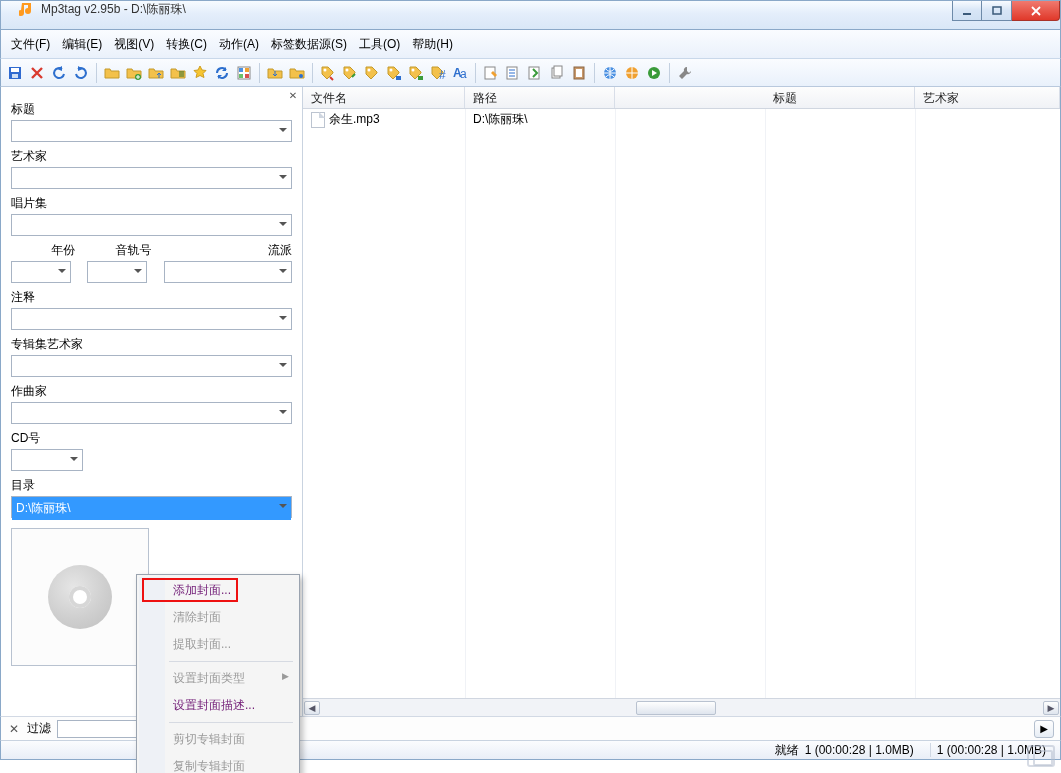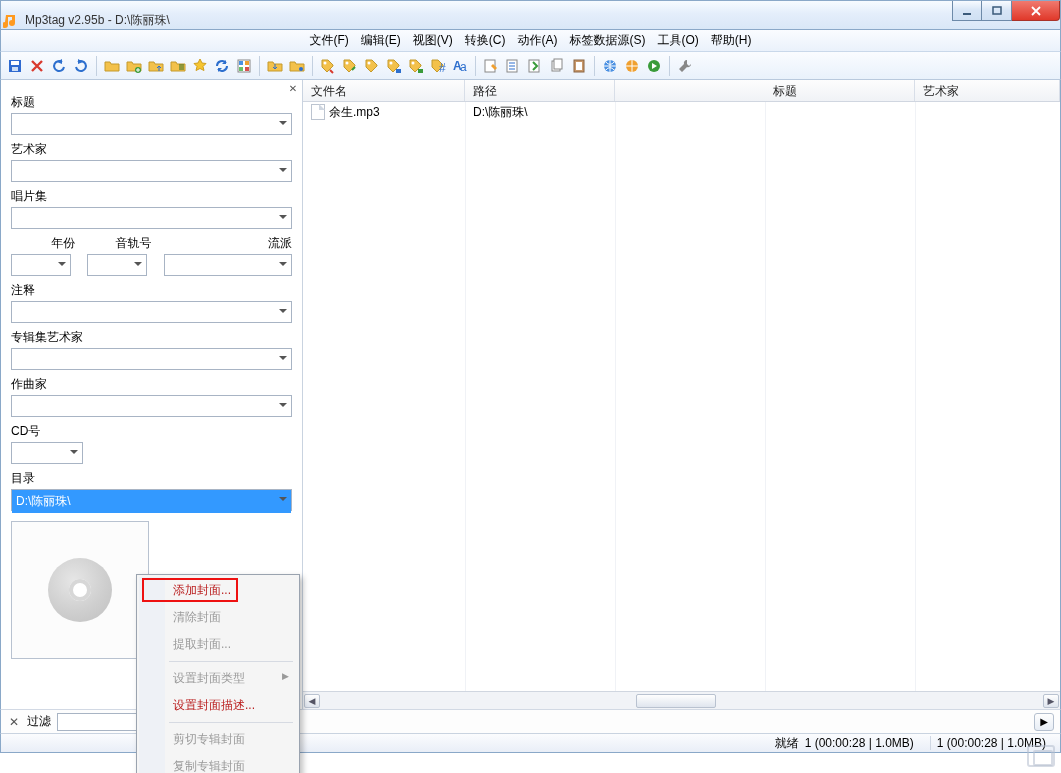--- a/index.html
+++ b/index.html
@@ -1,29 +1,29 @@
 <!DOCTYPE html>
 <html><head>
 <meta charset="utf-8">
 <style>
 * { box-sizing: border-box; margin: 0; padding: 0; font-family: "Microsoft YaHei", "SimSun", Tahoma, sans-serif; font-size: 12px; }
 html, body { width: 1061px; height: 773px; overflow: hidden; background: #fff; }
 
 
-.titlebar { height: 30px; background: linear-gradient(#f7fbff,#e4eefb 45%,#d9e7f7); border: 1px solid #8aa8c8; display:flex; align-items:flex-end; padding: 0 2px; position:relative; }
+.titlebar { height: 30px; background: linear-gradient(#f7fbff,#e4eefb 45%,#d9e7f7); border: 1px solid #8aa8c8; display:flex; align-items:flex-start; padding: 0 18px; position:relative; }
 .titlebar .app-icon { width:16px; height:16px; margin-right:6px; display:inline-flex; align-items:center; justify-content:center; }
 .titlebar .title-text { color:#333; }
 .win-btns { position:absolute; right:0; top:0; display:flex; height:21px; }
 .win-btn { width:30px; height:20px; border:1px solid #6d8aa9; border-top:none; background:linear-gradient(#f6fbff,#dbe7f6); display:flex; align-items:center; justify-content:center; color:#405a77; }
 .win-btn + .win-btn { border-left:none; }
 .win-btn.close { width:48px; background:linear-gradient(#f07a6f,#e0382a); color:#fff; border-color:#a93228; border-top-right-radius: 0; border-bottom-right-radius: 4px;}
 .win-btn.min, .win-btn.max { background:linear-gradient(#f8fbff,#d7e5f6,#cfe0f3); }
 
 
-.menubar { height:22px; background:linear-gradient(#fafcff,#eaf1fb); border-left:1px solid #8aa8c8; border-right:1px solid #8aa8c8; border-bottom:1px solid #c9d8ea; display:flex; align-items:center; padding:0 4px;justify-content:center; }
+.menubar { height:29px; background:linear-gradient(#fafcff,#eaf1fb); border-left:1px solid #8aa8c8; border-right:1px solid #8aa8c8; border-bottom:1px solid #c9d8ea; display:flex; align-items:center; padding:0 4px; }
 .menubar .menu-item { padding:2px 6px; cursor:default; }
 
 
 .toolbar { height:28px; background:linear-gradient(#fafcff,#e9f1fb); border-left:1px solid #8aa8c8; border-right:1px solid #8aa8c8; border-bottom:1px solid #b9c9dd; display:flex; align-items:center; padding:0 4px; gap:2px; }
 .tb-btn { width:20px; height:20px; display:inline-flex; align-items:center; justify-content:center; border-radius:2px; }
 .tb-sep { width:1px; height:20px; background:#c3d0e0; margin:0 3px; }
 
 
 .workspace { display:flex; height: calc(773px - 30px - 22px - 28px - 44px - 20px); border-left:1px solid #8aa8c8; border-right:1px solid #8aa8c8; }
 .sidebar { width:302px; border-right:1px solid #c9d3e0; display:flex; flex-direction:column; background:#fff; position:relative; }
@@ -43,21 +43,21 @@
 
 
 .list-area { flex:1; display:flex; flex-direction:column; }
 .list-header { height:22px; background:linear-gradient(#fdfdfd,#f0f2f6); border-bottom:1px solid #d0d6e0; display:flex; }
 .col { border-right:1px solid #d8dee8; padding:3px 8px; color:#222; white-space:nowrap; overflow:hidden; }
 .col.c1{ width:162px;} .col.c2{ width:150px;} .col.c3{ width:150px;margin-top:44px;} .col.c4{ width:150px;} .col.c5{ flex:1; }
 .list-body { flex:1; background:#fff; position:relative; overflow:hidden; }
 .row-line { position:absolute; top:0; bottom:0; width:1px; background:#f0f2f6; }
 .row { display:flex; height:20px; align-items:center; }
 .cell { padding:2px 8px; white-space:nowrap; overflow:hidden; }
-.cell.c1{ width:162px; display:flex; align-items:center; gap:4px;} .cell.c2{ width:150px;} .cell.c3{ width:150px;} .cell.c4{ width:150px;} .cell.c5{ flex:1; }
+.cell.c1{ width:162px; display:flex; align-items:flex-end; gap:4px;} .cell.c2{ width:150px;} .cell.c3{ width:150px;} .cell.c4{ width:150px;} .cell.c5{ flex:1; }
 .file-icon{ width:14px; height:16px; border:1px solid #bcc4d0; background:#fff; position:relative; }
 .file-icon::after{ content:""; position:absolute; right:-1px; top:-1px; border:3px solid transparent; border-left-color:#cfd6e0; border-bottom-color:#cfd6e0; }
 .hscroll { height:18px; background:#f1f3f7; border-top:1px solid #d0d6e0; position:relative; }
 .hscroll .thumb { position:absolute; left:44%; top:2px; height:14px; width:80px; background:linear-gradient(#fefefe,#dfe5ee); border:1px solid #b9c2d0; border-radius:2px; }
 .hscroll .arrow { position:absolute; top:2px; width:16px; height:14px; background:linear-gradient(#fefefe,#dfe5ee); border:1px solid #b9c2d0; border-radius:2px; display:flex; align-items:center; justify-content:center; font-size:9px; color:#556;}
 .hscroll .arrow.left{ left:1px;} .hscroll .arrow.right{ right:1px;}
 
 
 .filter-bar { height:24px; border-left:1px solid #8aa8c8; border-right:1px solid #8aa8c8; border-top:1px solid #d2d9e4; display:flex; align-items:center; padding:0 6px; gap:6px; background:#fdfdfd; }
 .filter-bar .x { width:14px; text-align:center; color:#555; }
@@ -67,21 +67,21 @@
 
 
 .statusbar { height:20px; border:1px solid #8aa8c8; border-top:1px solid #c9d3e0; background:linear-gradient(#fbfcfe,#e9eef7); display:flex; align-items:center; padding:0 8px; justify-content:flex-end; }
 .statusbar .cells { display:flex; gap:10px; }
 .statusbar .cell-s { padding:0 6px; border-left:1px solid #cfd7e3; }
 .statusbar .cell-s:first-child{ border-left:none; }
 
 
 .context-menu { position:absolute; left:136px; top:574px; width:164px; background:#f5f5f5; border:1px solid #9aa3af; box-shadow:3px 3px 6px rgba(0,0,0,.25); z-index:50; padding:2px; }
 .context-menu .left-strip { position:absolute; left:2px; top:2px; bottom:2px; width:26px; background:#eef1f6; }
-.ctx-item { position:relative; padding:5px 14px 5px 34px; color:#b91c1c; white-space:nowrap; }
+.ctx-item { position:relative; padding:5px 14px 5px 34px; color:#701a75; white-space:nowrap; }
 .ctx-item.disabled { color:#9a9a9a; }
 .ctx-item.submenu::after { content:"▶"; position:absolute; right:8px; top:6px; font-size:9px; color:#9a9a9a; }
 .ctx-sep { height:1px; margin:3px 4px 3px 30px; background:#d6dae2; }
 .ctx-highlight-box { position:absolute; left:142px; top:578px; width:96px; height:24px; border:2px solid #e11; z-index:60; pointer-events:none; }
 
 .watermark { position:absolute; right:6px; bottom:6px; color:rgba(180,190,205,.55); font-size:14px; z-index:5; pointer-events:none; display:flex; align-items:center; gap:4px; }
 .watermark .logo { width:28px; height:22px; border:2px solid rgba(180,190,205,.55); border-radius:3px; position:relative; }
 .watermark .logo::before { content:""; position:absolute; left:4px; top:3px; width:16px; height:12px; border:2px solid rgba(180,190,205,.55); border-radius:2px; }
 
 svg { display:block; }

